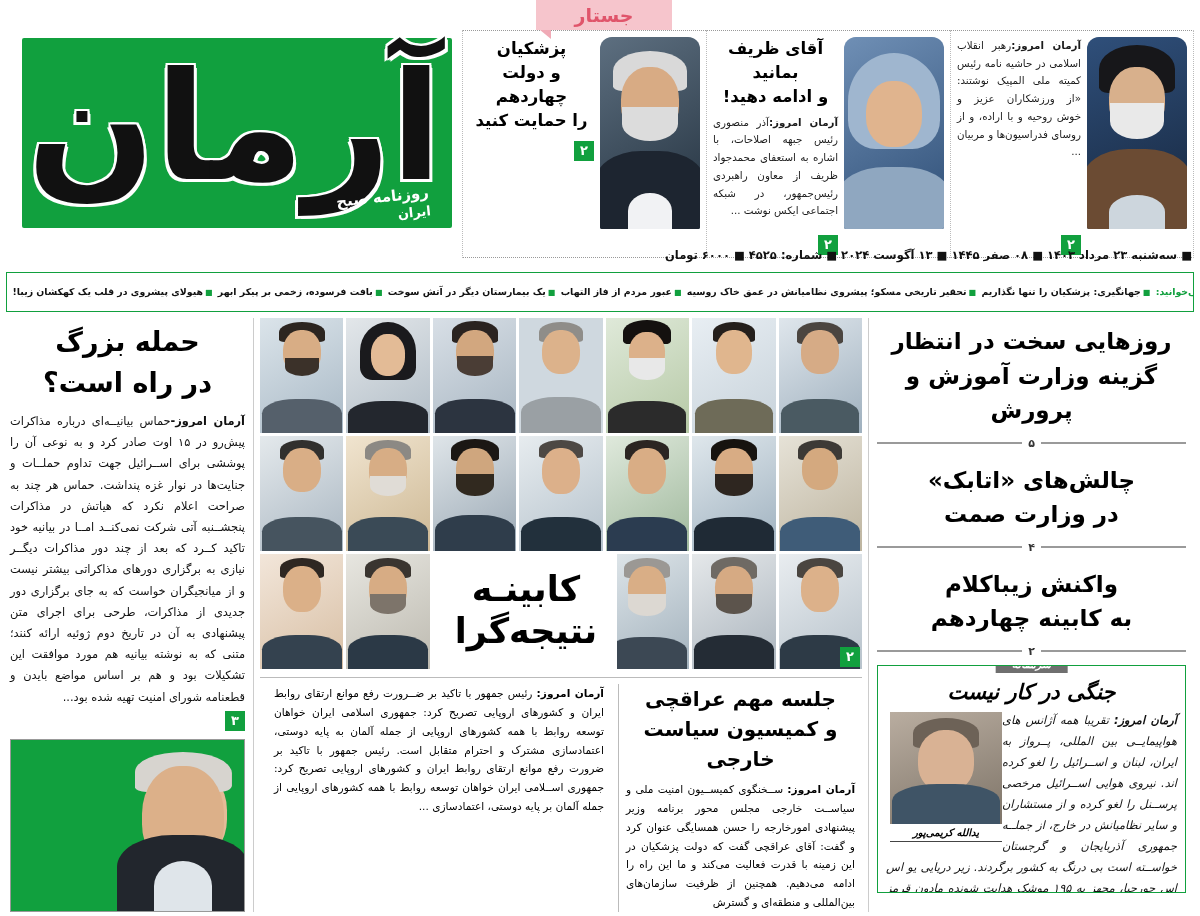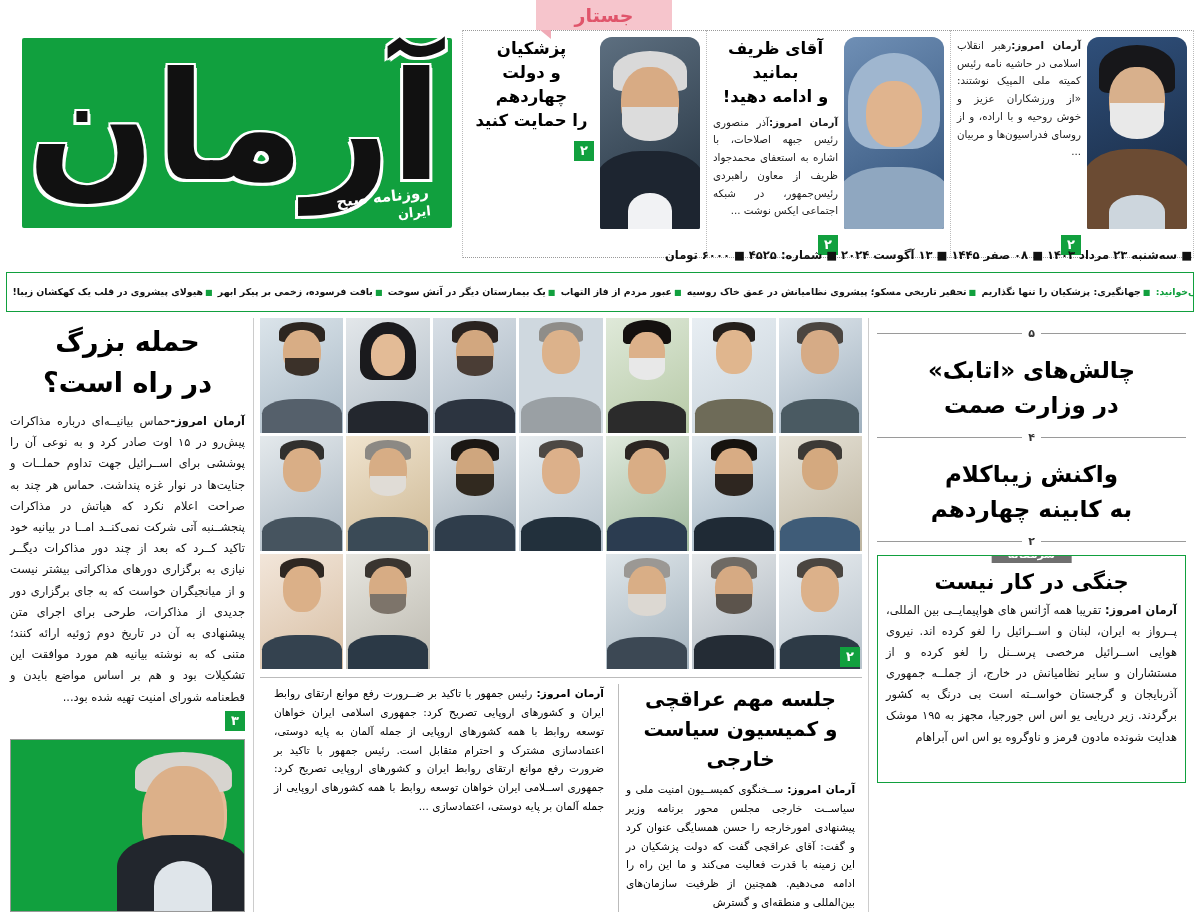--- a/index.html
+++ b/index.html
@@ -150,21 +150,21 @@
   }
   .rh-sep {
     display: flex; align-items: center; justify-content: center;
     margin: 9px 0 7px 0; gap: 6px;
   }
   .rh-sep .line { flex: 1; height: 1.5px; background: #9a9a9a; }
   .rh-sep .num { font-size: 11px; color: #333; font-weight: bold; }
 
   .editorial {
     border: 1.5px solid #11a03e; margin-top: 6px; padding: 14px 8px 4px 8px;
-    position: relative; height: 228px; overflow: hidden;
+    position: relative; height: 228px; overflow: hidden; font-style: italic;
   }
   .editorial-badge {
     position: absolute; top: -10px; right: 50%; transform: translateX(50%);
     background: #6f6f6f; color: #fff; font-size: 11px; font-weight: bold;
     padding: 2px 16px;
   }
   .editorial-title {
     text-align: center; font-size: 21px; font-weight: bold; margin-bottom: 6px;
   }
   .editorial-figure {
@@ -350,20 +350,23 @@
       <span class="ticker-sep">■</span><span>یک بیمارستان دیگر در آتش سوخت</span>
       <span class="ticker-sep">■</span><span>بافت فرسوده، زخمی بر پیکر ابهر</span>
       <span class="ticker-sep">■</span><span>هیولای پیشروی در قلب یک کهکشان زیبا!</span>
       <span class="ticker-sep">■</span><span>حذف زنان کمدین؟ و ...</span>
     </div>
   </div>
 
   <div class="body-area">
 
     <div class="col-right">
+      <div class="rh">
+        <div class="rh-title">روزهایی سخت در انتظار<br>گزینه وزارت آموزش و پرورش</div>
+      </div>
       <div class="rh-sep">
         <span class="line"></span>
         <span class="num">۵</span>
         <span class="line"></span>
       </div>
 
       <div class="rh">
         <div class="rh-title">چالش‌های «اتابک»<br>در وزارت صمت</div>
       </div>
       <div class="rh-sep">
@@ -377,20 +380,31 @@
       </div>
       <div class="rh-sep">
         <span class="line"></span>
         <span class="num">۲</span>
         <span class="line"></span>
       </div>
 
       <div class="editorial">
         <div class="editorial-badge">سرمقاله</div>
         <div class="editorial-title">جنگی در کار نیست</div>
+        <div class="editorial-figure">
+          <div class="editorial-photo">
+            <div class="face">
+              <div class="bg" style="background:linear-gradient(160deg,#b9ada0,#7e7468);"></div>
+              <div class="hair" style="width:66px;height:30px;top:6px;background:#6d6257;"></div>
+              <div class="head" style="width:56px;height:62px;top:18px;background:#d9b294;"></div>
+              <div class="body" style="width:108px;height:40px;bottom:0;background:#3f5466;"></div>
+            </div>
+          </div>
+          <div class="editorial-caption">یدالله کریمی‌پور</div>
+        </div>
         <div class="editorial-body"><b>آرمان امروز:</b> <span>تقریبا همه آژانس های هواپیمایــی بین المللی، پــرواز به ایران، لبنان و اســرائیل را لغو کرده اند. نیروی هوایی اســرائیل مرخصی پرســنل را لغو کرده و از مستشاران و سایر نظامیانش در خارج، از جملــه جمهوری آذربایجان و گرجستان خواســته است بی درنگ به کشور برگردند. زیر دریایی یو اس اس جورجیا، مجهز به ۱۹۵ موشک هدایت شونده مادون قرمز و ناوگروه یو اس اس آبراهام</span></div>
       </div>
     </div>
 
     <div class="col-center">
 
       <div class="photo-grid">
         <div class="pcell">
             <div class="face">
               <div class="bg" style="background:linear-gradient(150deg,#dfe6ec,#9fb0be);"></div>
@@ -550,20 +564,24 @@
           </div>
         <div class="pcell">
             <div class="face">
               <div class="bg" style="background:linear-gradient(150deg,#f2e6da,#d8bfa4);"></div>
               <div class="hair" style="width:44px;height:20px;top:4px;background:#2e2722;"></div>
               <div class="head" style="width:38px;height:46px;top:12px;background:#dbb088;"></div>
               <div class="body" style="width:80px;height:34px;bottom:0;background:#34424f;"></div>
             </div>
           </div>
 
+        <div class="grid-headline-box">
+          <div class="gh1">کابینـه</div>
+          <div class="gh2">نتیجه‌گرا</div>
+        </div>
         <div class="grid-pagebadge">۲</div>
       </div>
 
       <div class="center-bottom">
         <div class="cb-col one">
           <div class="cb-title">جلسه مهم عراقچی<br>و کمیسیون سیاست خارجی</div>
           <div class="cb-body"><b>آرمان امروز:</b> <span>ســخنگوی کمیســیون امنیت ملی و سیاســت خارجی مجلس محور برنامه وزیر پیشنهادی امورخارجه را حسن همسایگی عنوان کرد و گفت: آقای عراقچی گفت که دولت پزشکیان در این زمینه با قدرت فعالیت می‌کند و ما این راه را ادامه می‌دهیم. همچنین از ظرفیت سازمان‌های بین‌المللی و منطقه‌ای و گسترش</span></div>
         </div>
         <div class="cb-col two">
           <div class="photo-col-text">

